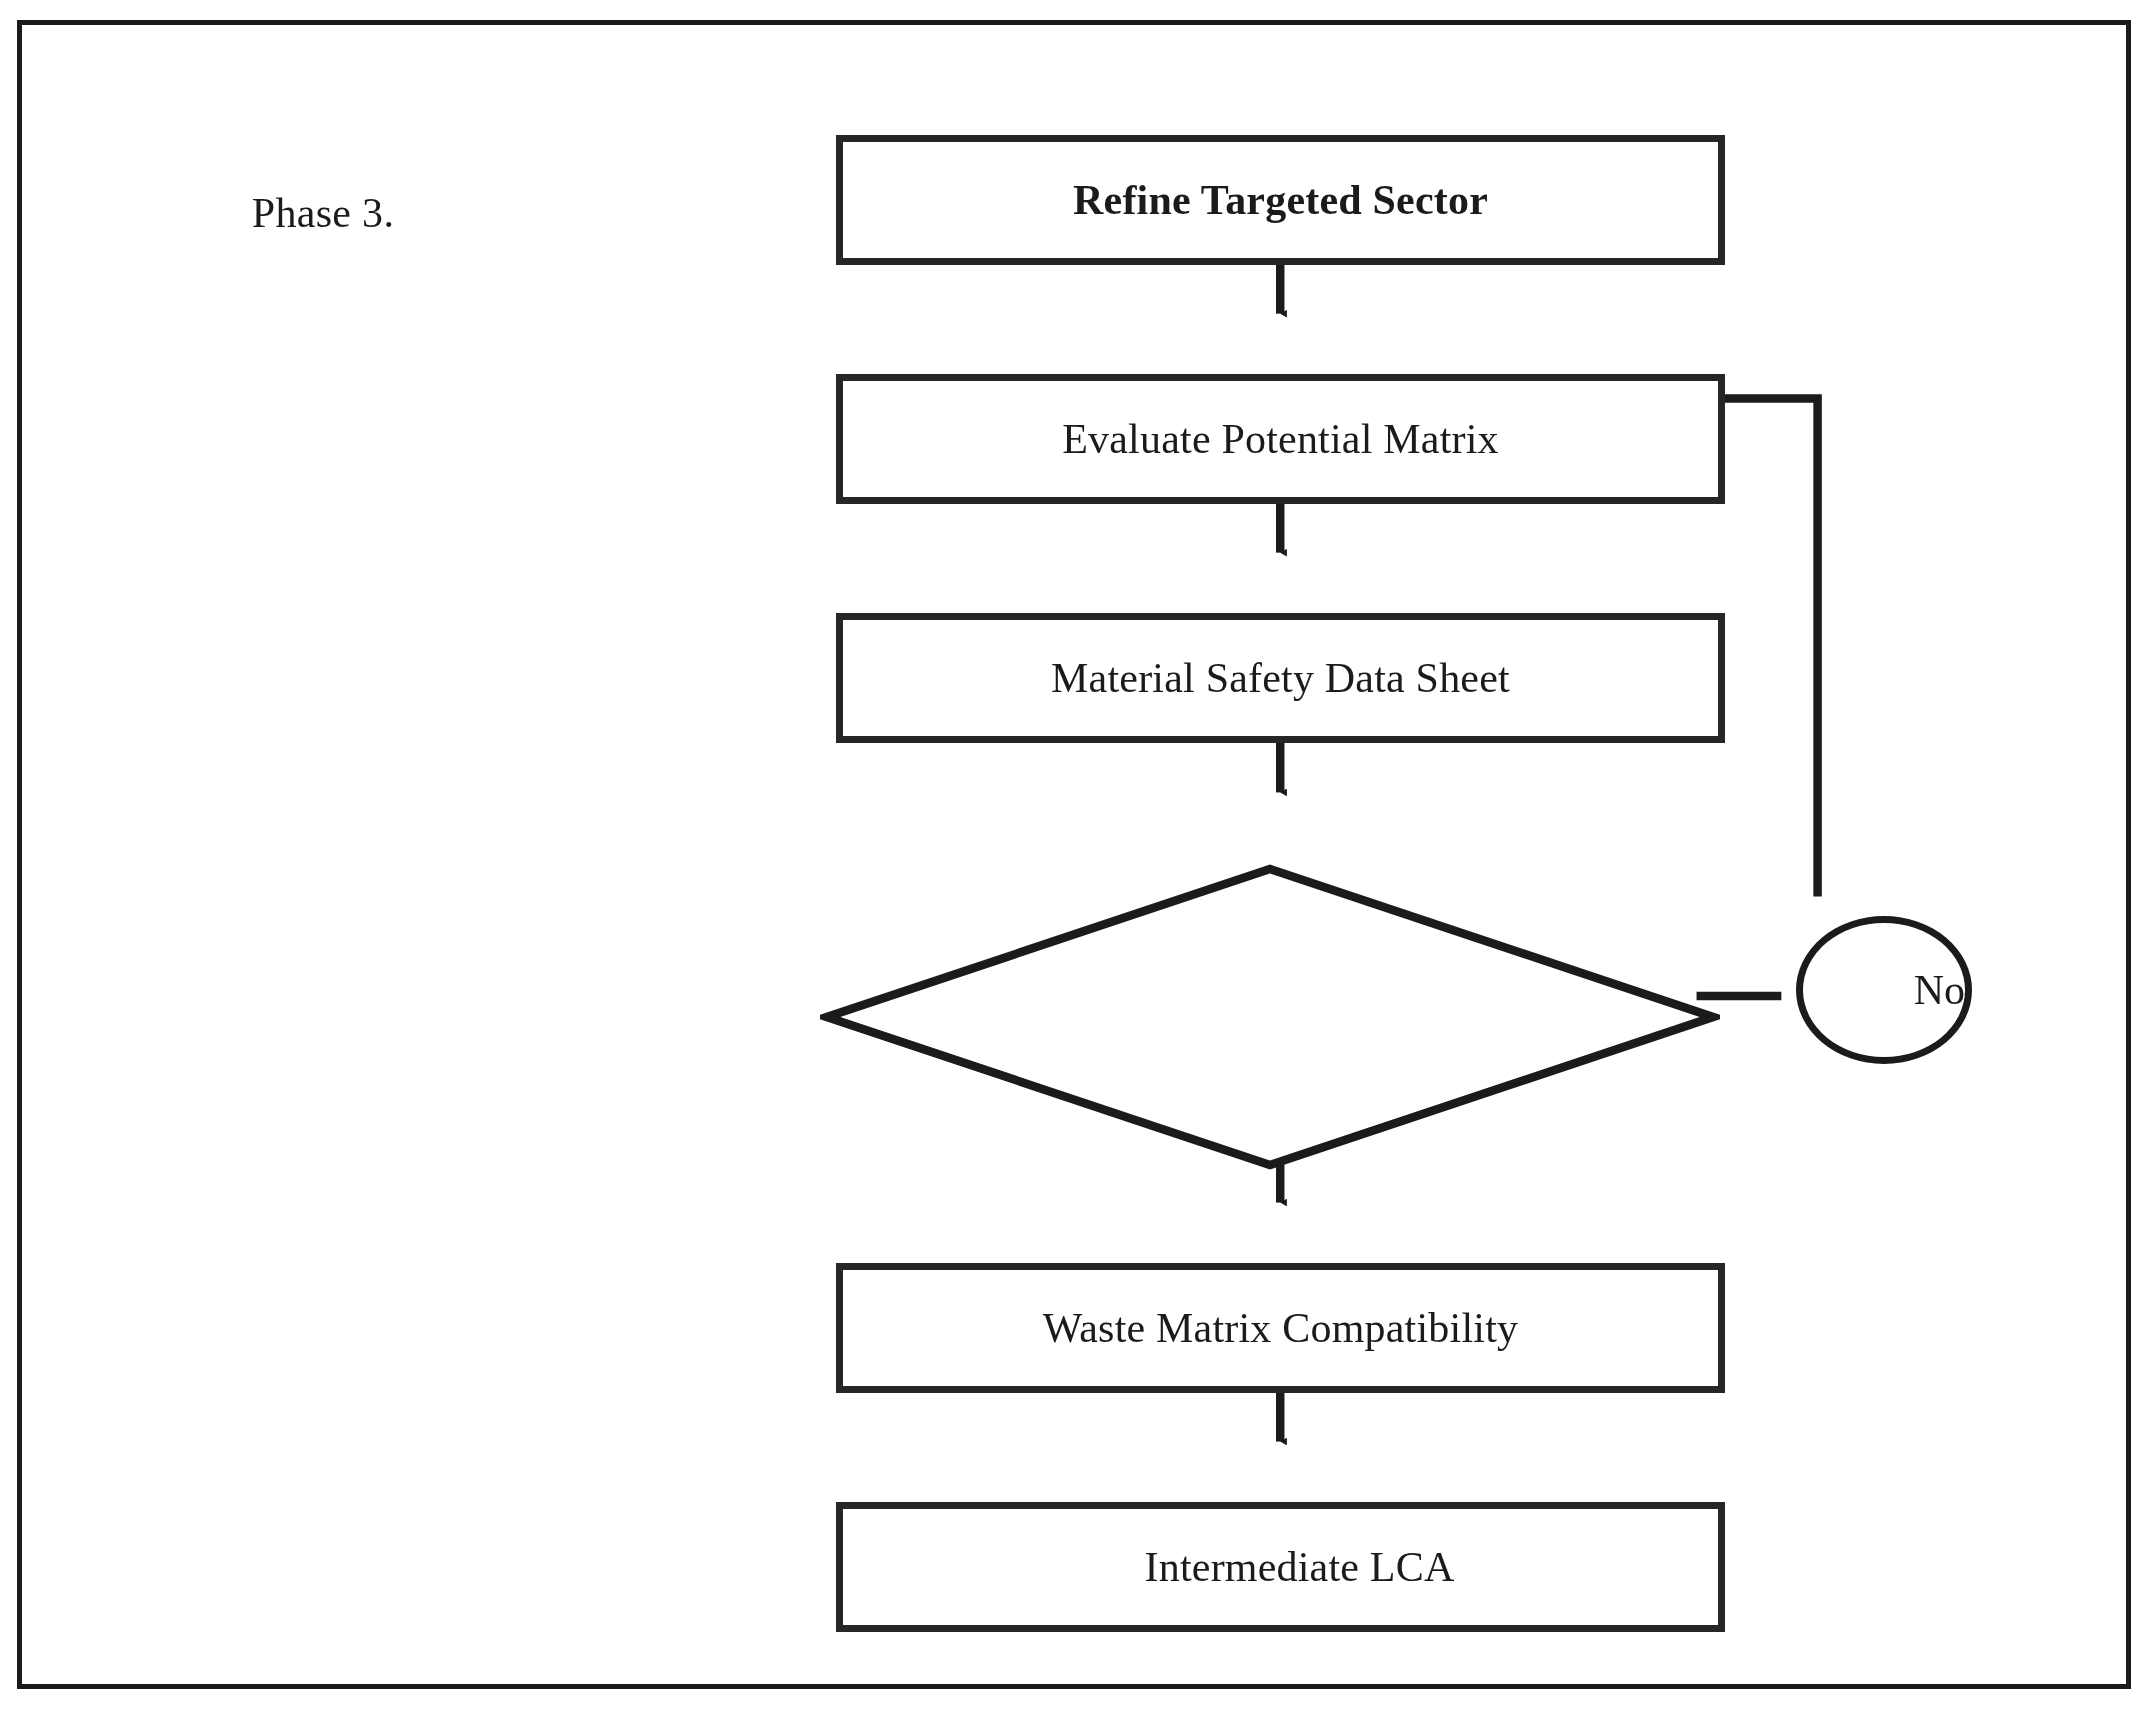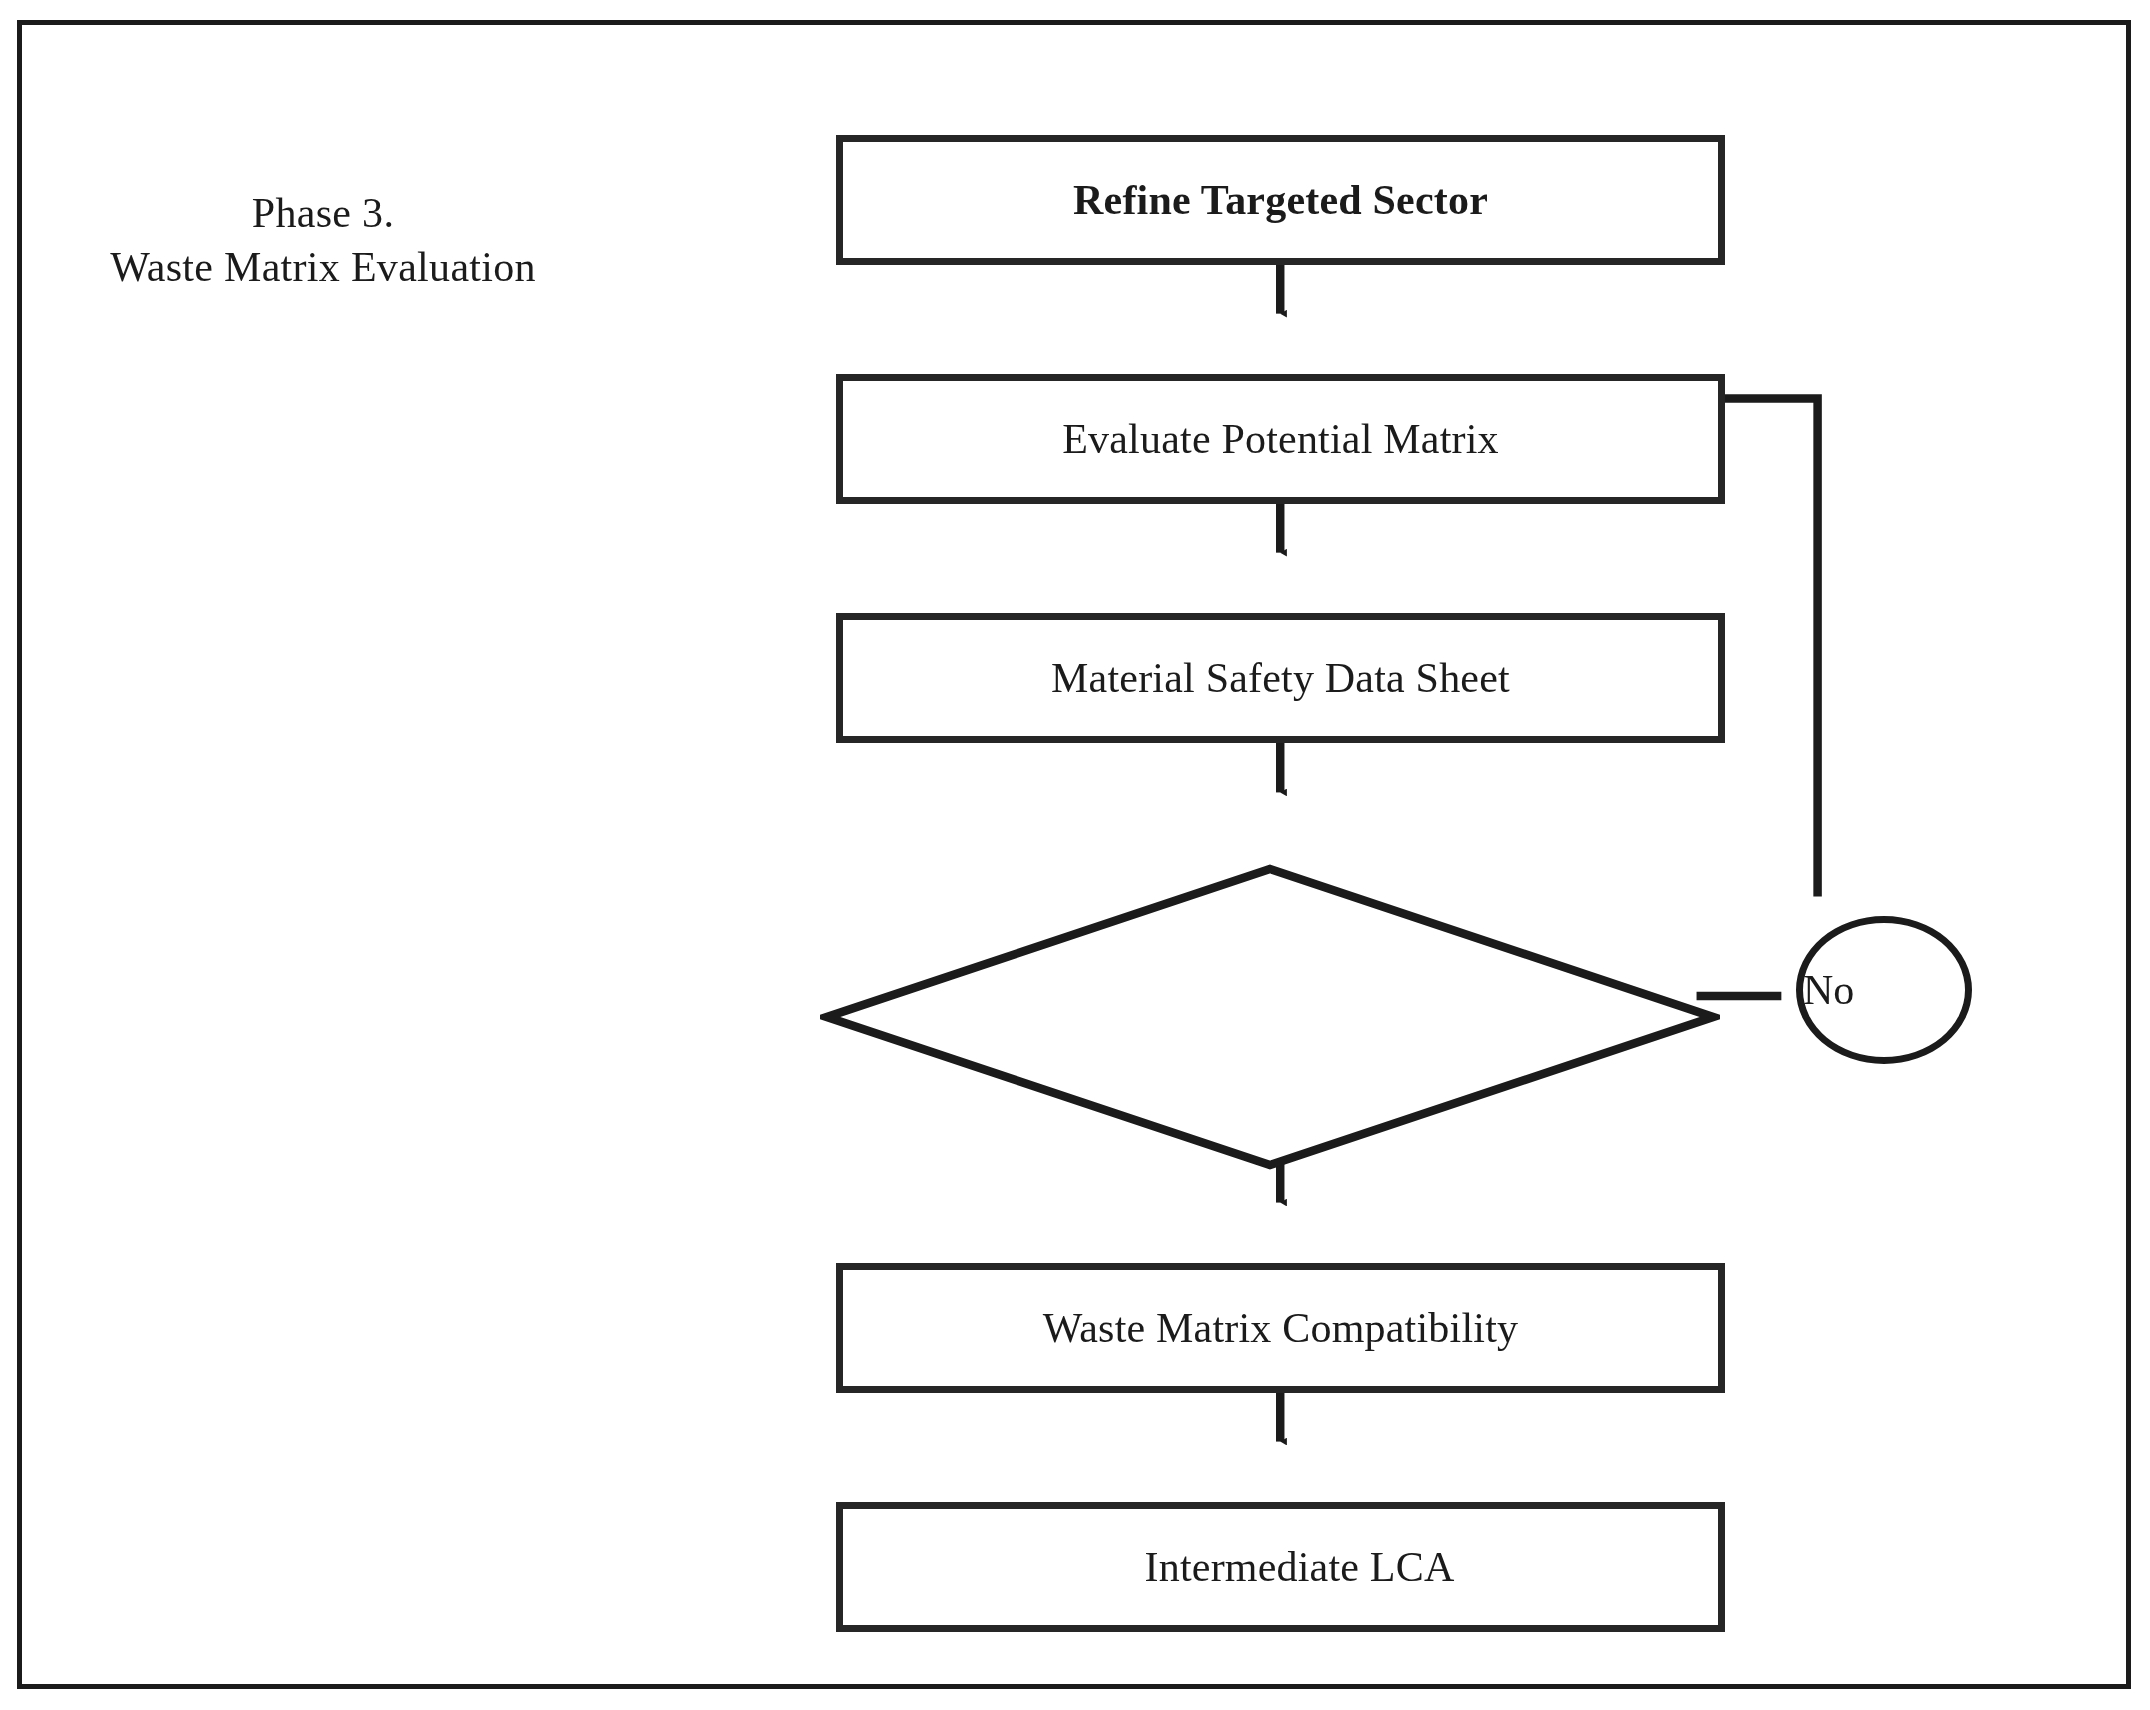--- a/index.html
+++ b/index.html
@@ -106,37 +106,36 @@
     left: 1774px;
     top: 891px;
     width: 176px;
     height: 148px;
     border: 7px solid #1b1b1b;
     border-radius: 50%;
     box-sizing: border-box;
     background: #ffffff;
     display: flex;
     align-items: center;
-    justify-content: flex-start;
+    justify-content: flex-end;
   }
   #no-circle .node-text {
     font-size: 42px;
     color: #1b1b1b;
   }
 </style>
 </head>
 <body>
 
 <div id="page">
 
   <div id="figure-frame">
 
     <div id="phase-label">
       <span class="line">Phase 3.</span>
-      <span class="line">Waste Matrix Evaluation</span>
     </div>
 
     <svg id="connectors" viewBox="0 0 2742 2164">
       <defs>
         <marker id="arrow-down" markerWidth="10" markerHeight="9" refX="5" refY="8.6" orient="auto" markerUnits="userSpaceOnUse">
           <polygon points="0,0 10,0 5,8.6" fill="#1b1b1b"></polygon>
         </marker>
         <marker id="arrow-left" markerWidth="9" markerHeight="10" refX="8.6" refY="5" orient="auto" markerUnits="userSpaceOnUse">
           <polygon points="8.6,0 8.6,10 0,5" fill="#1b1b1b"></polygon>
         </marker>

